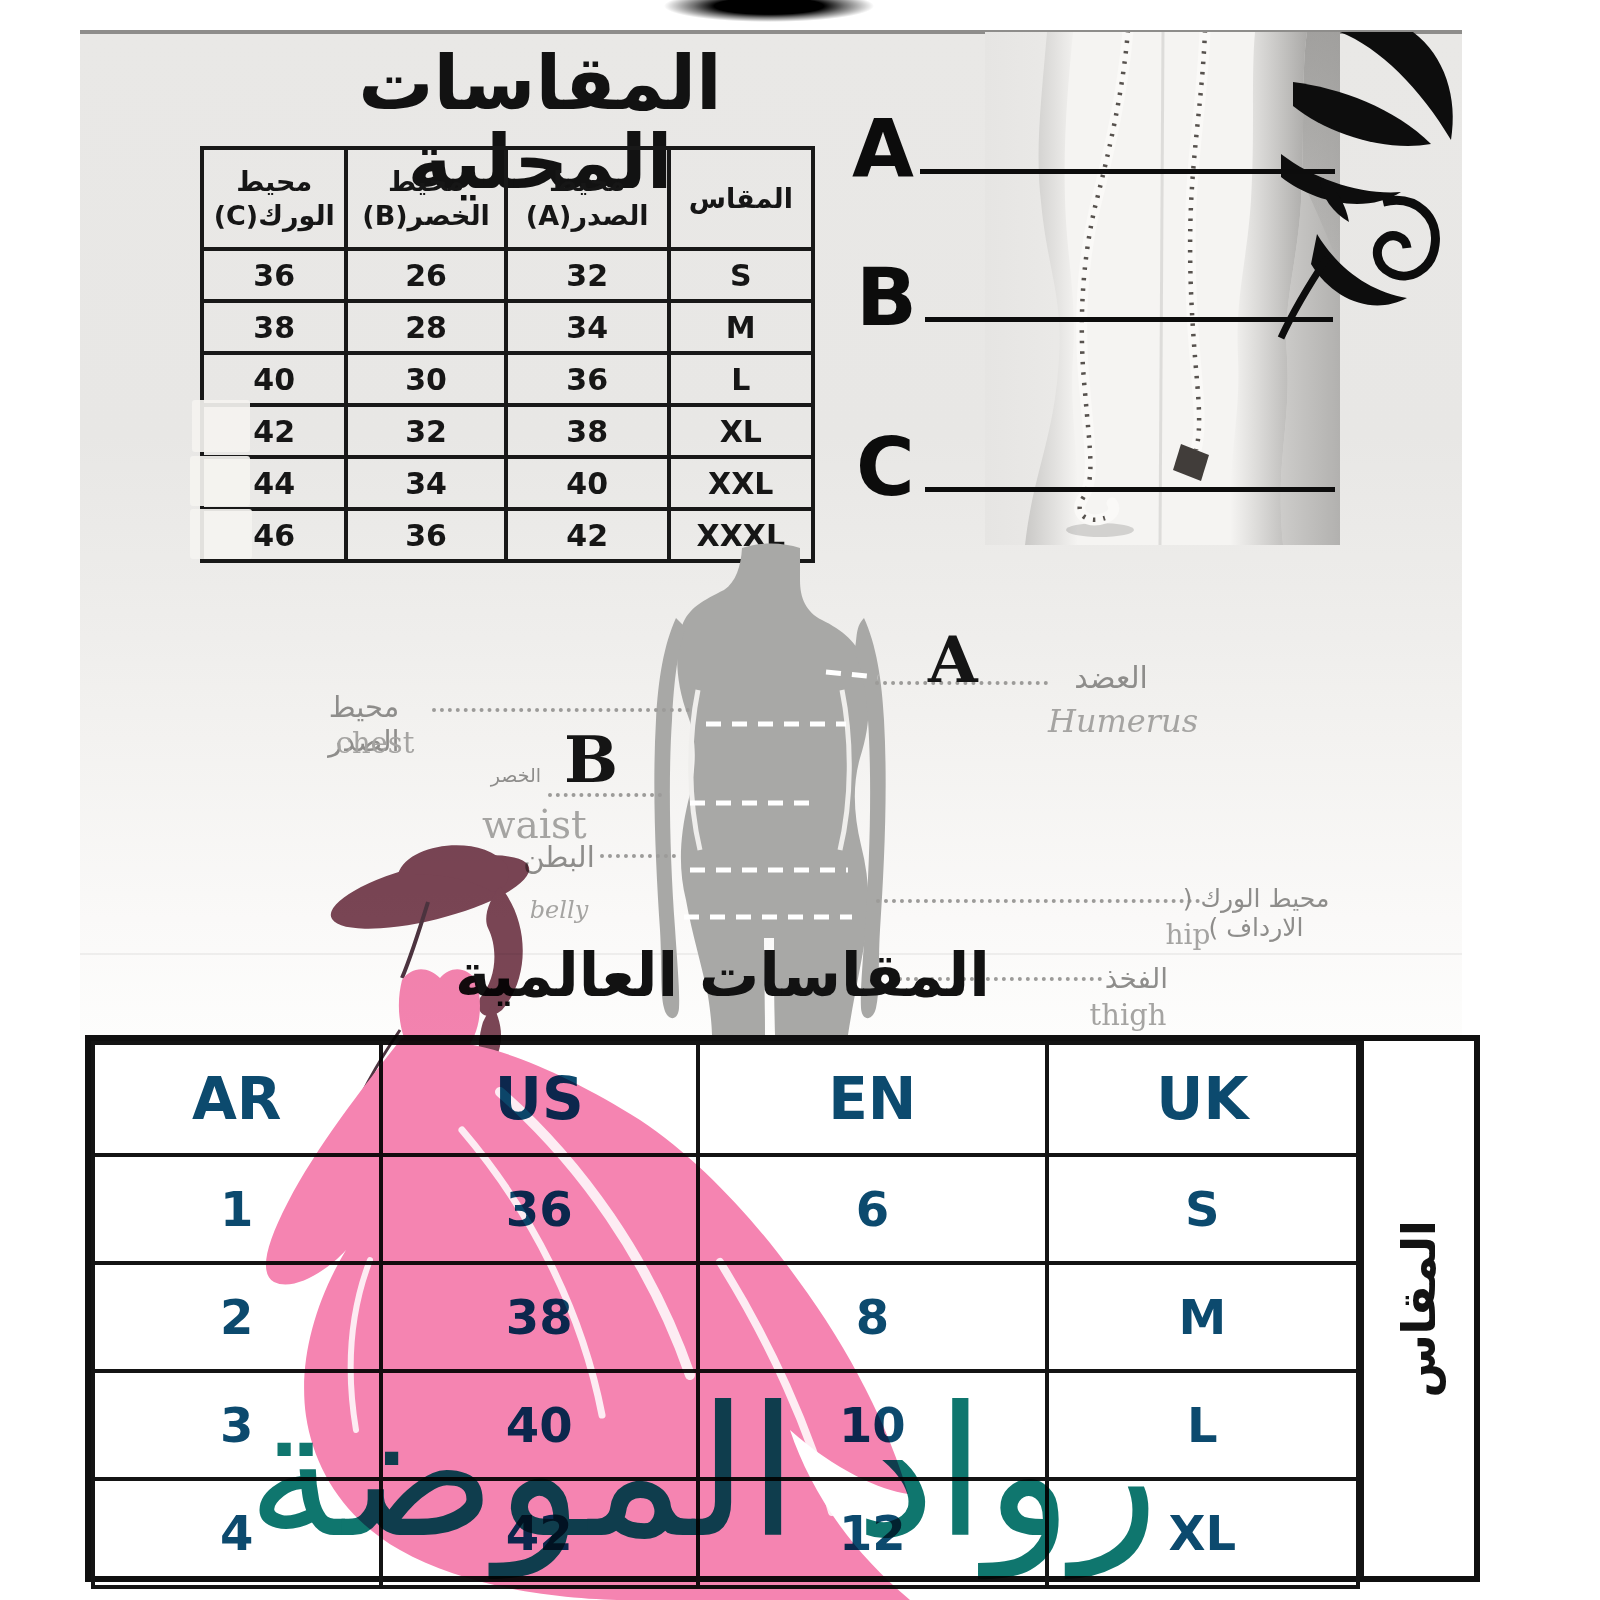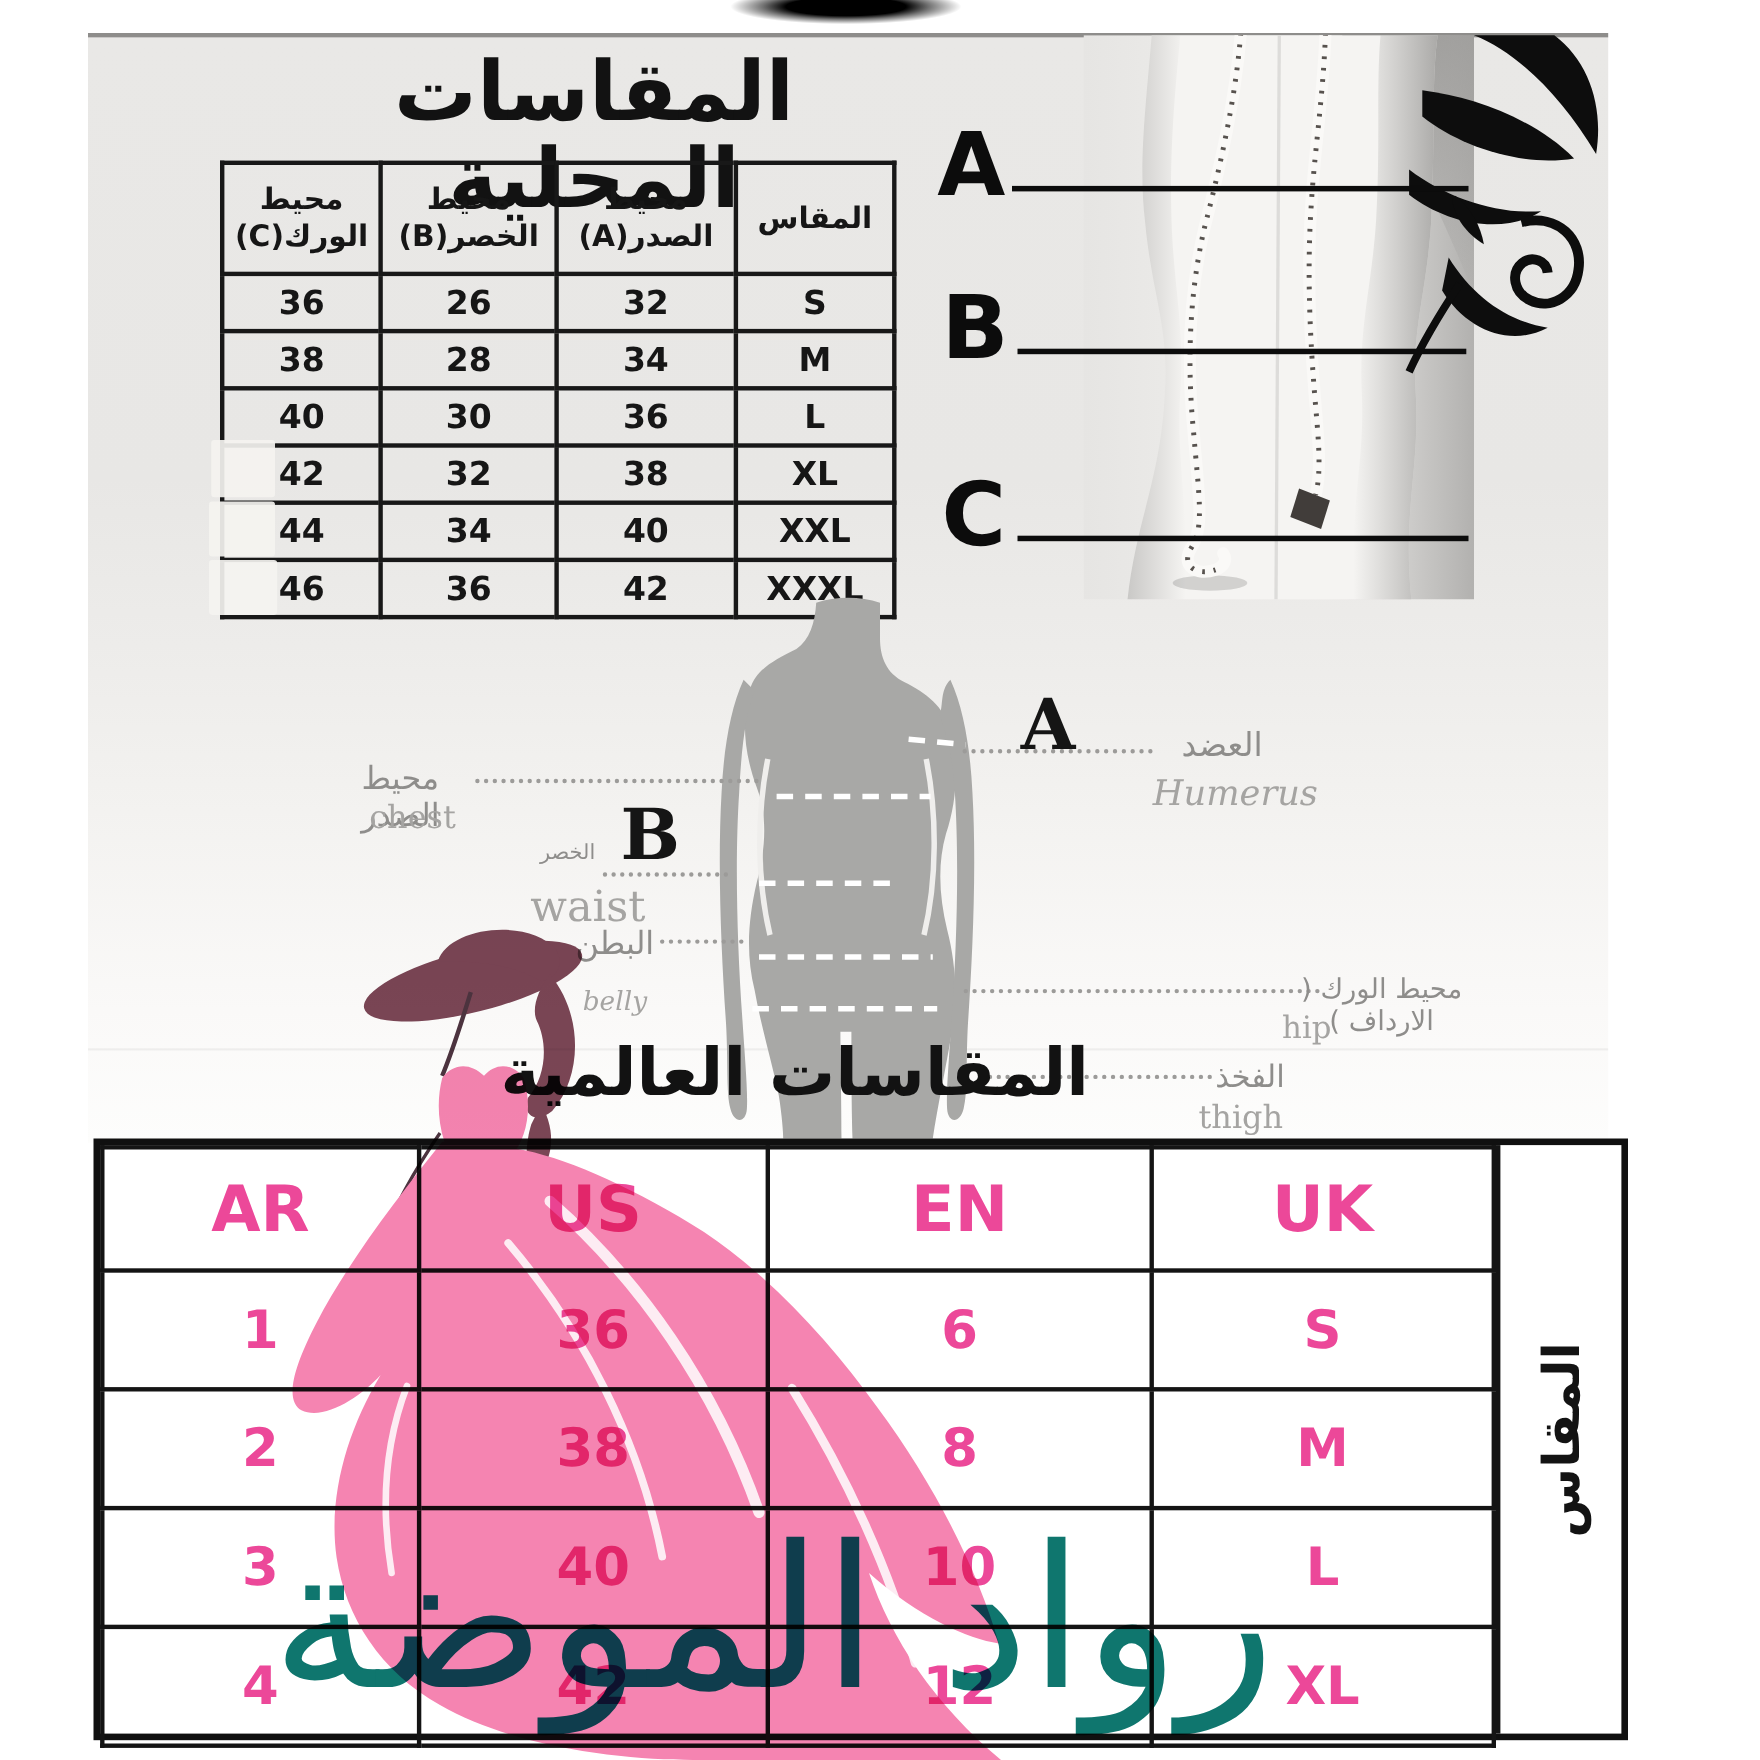--- a/index.html
+++ b/index.html
@@ -42,21 +42,21 @@
   .ar-gray{color:#8e8d8b;direction:rtl;text-align:center;}
   .en-gray{color:#a5a4a2;font-family:"DejaVu Serif",serif;text-align:center;}
   .serif-letter{color:#151515;font-family:"DejaVu Serif",serif;font-weight:700;font-size:64px;line-height:1;}
   .dotline{border-top:4px dotted #9c9b99;height:0;}
 
   
   .tbl-world-wrap{left:85px;top:1035px;width:1395px;height:547px;border:6px solid #101010;
     display:flex;box-sizing:border-box;background:transparent;}
   .tbl-world{width:1269px;height:100%;}
   .tbl-world td,.tbl-world th{border:4px solid #141414;text-align:center;vertical-align:middle;
-    color:#ec4899;padding:0;}
+    color:#0c4a6e;padding:0;}
   .tbl-world th{font-size:58px;font-weight:800;height:108px;}
   .tbl-world td{font-size:48px;font-weight:800;height:104px;}
   .w-ar{width:22.7%;} .w-us{width:25.1%;} .w-en{width:27.6%;} .w-uk{width:24.6%;}
   .side-cell{flex:1;border-left:4px solid #141414;position:relative;}
   .side-text{position:absolute;left:50%;top:50%;transform:translate(-50%,-50%) rotate(-90deg);
     font-size:46px;font-weight:800;color:#131313;white-space:nowrap;direction:rtl;}
 
   
   .wm{mix-blend-mode:multiply;}
   .wm-text{left:78px;top:1378px;width:1250px;font-size:180px;font-weight:400;color:#0f766e;

